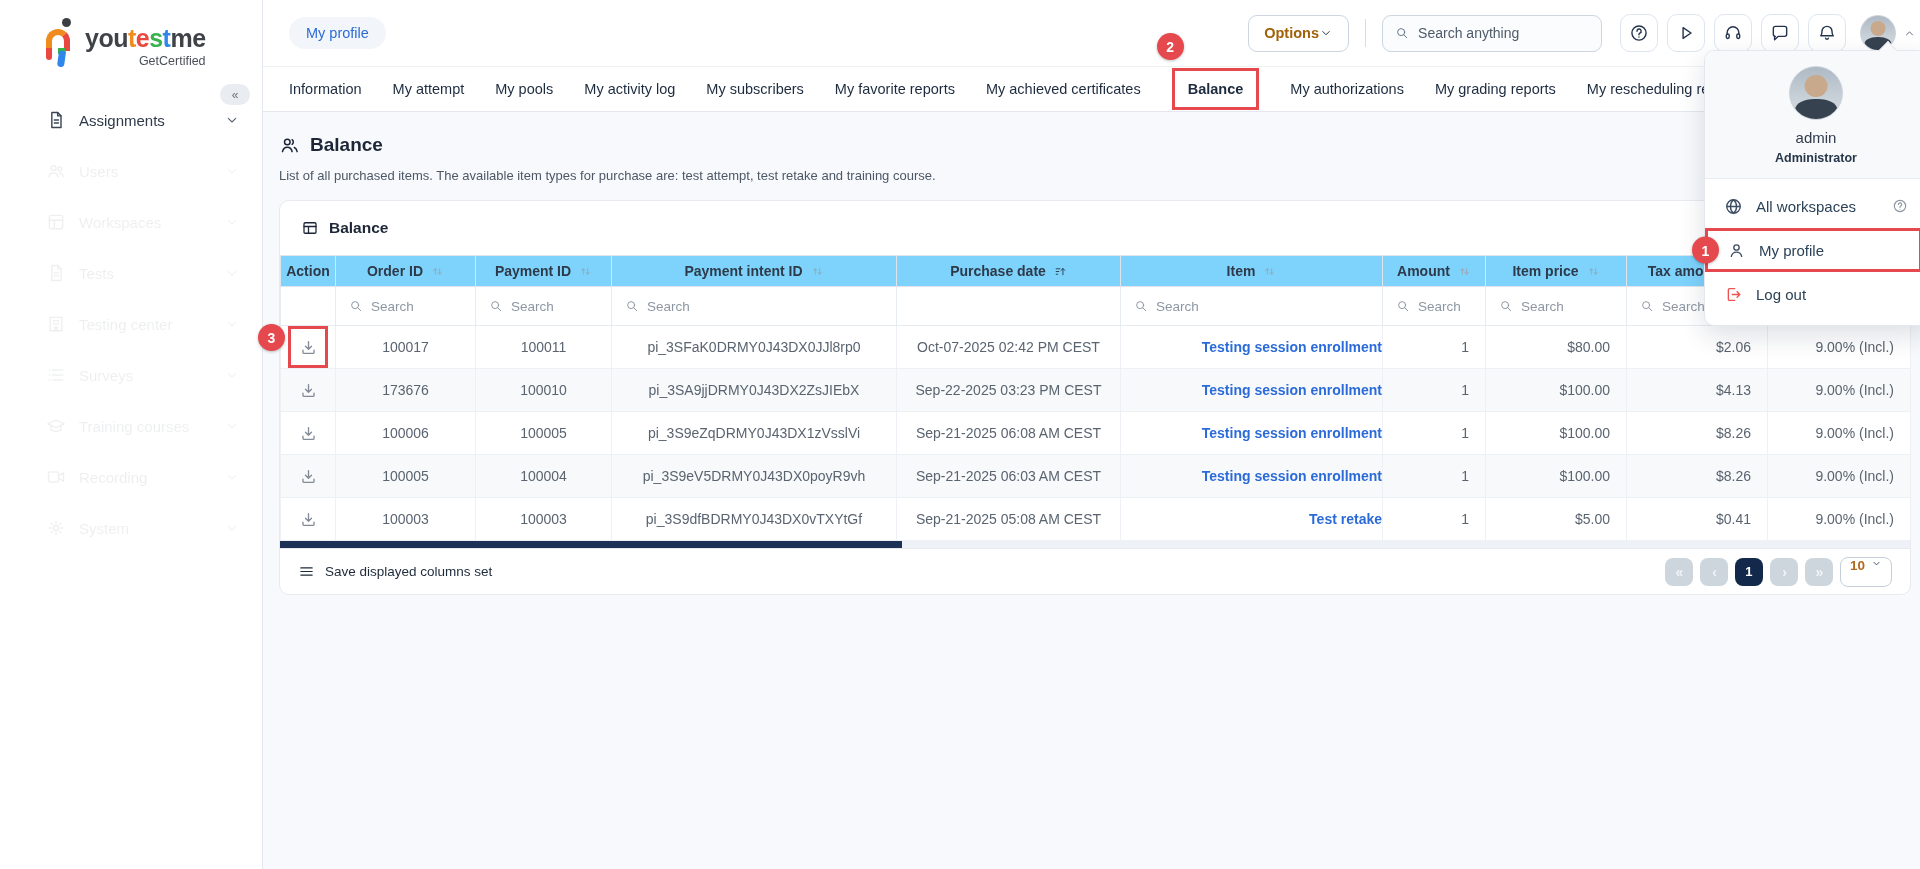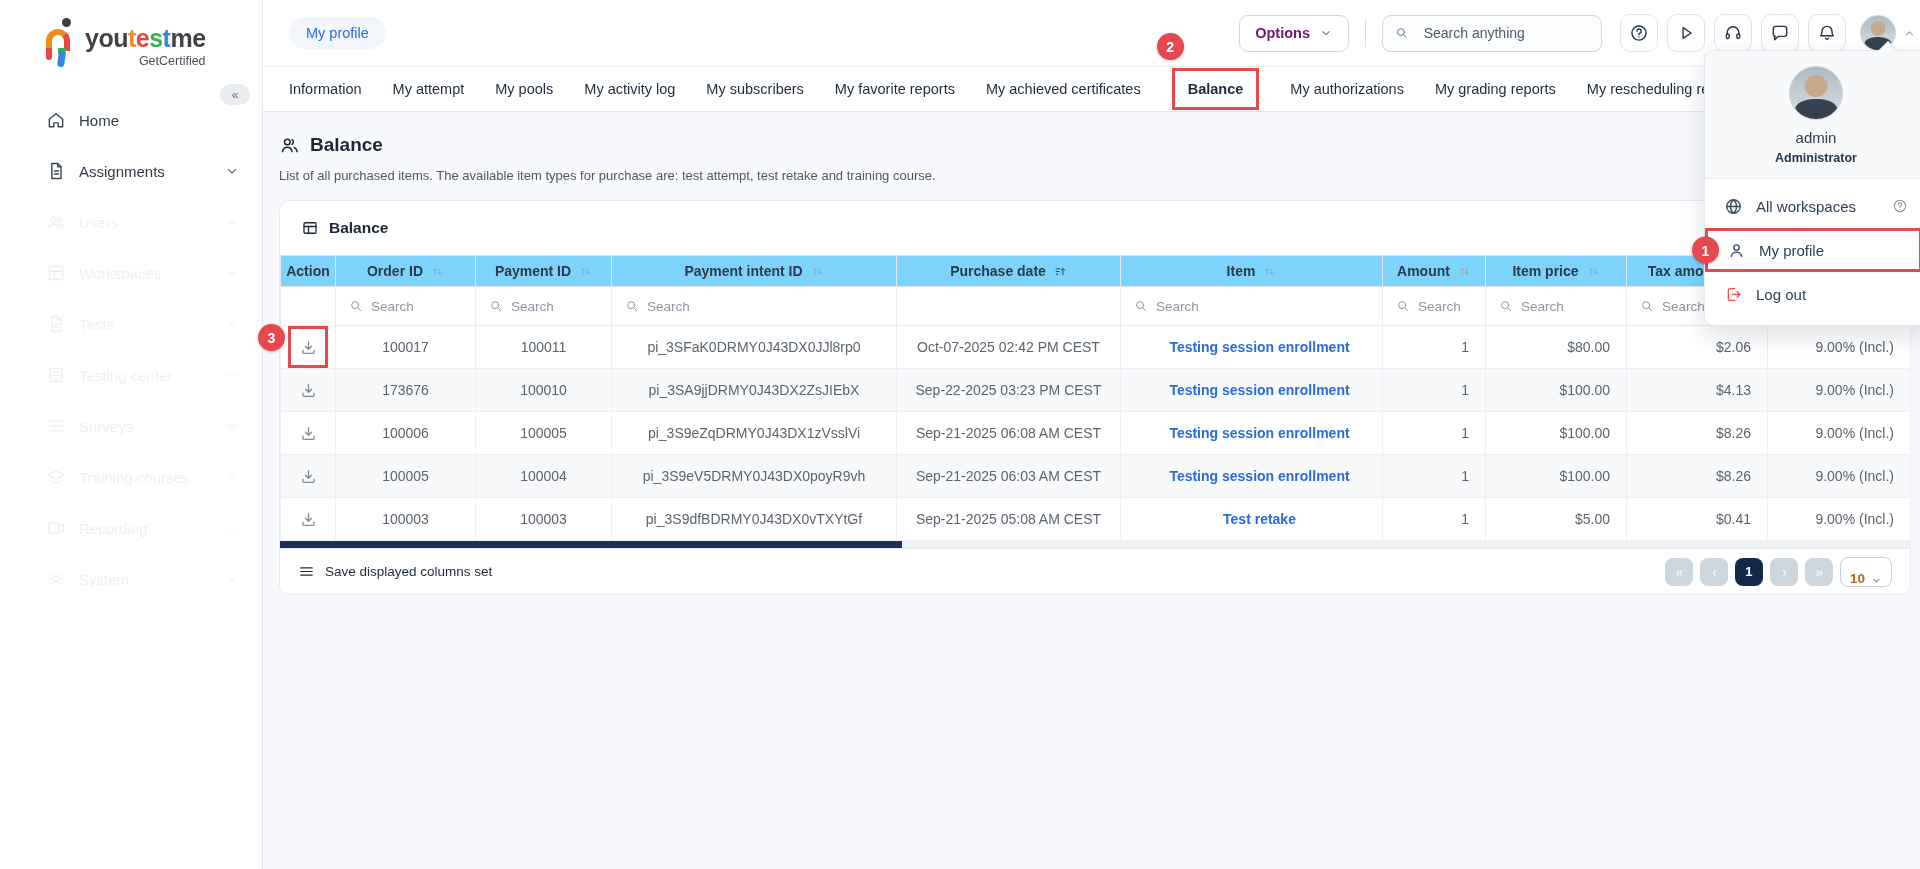--- a/index.html
+++ b/index.html
@@ -26,24 +26,24 @@
   .side-item .chev { width:16px; height:16px; color:#5b6672; }
   .side-item.muted { opacity:.08; }
   .icn { display:inline-flex; }
   .icn svg { width:100%; height:100%; fill:none; stroke:currentColor; stroke-width:1.7; stroke-linecap:round; stroke-linejoin:round; }
 
   
   .main { position:absolute; left:245px; top:0; right:0; height:100%; }
   .topbar { height:66px; background:#fff; display:flex; align-items:center; padding:0 22px 0 26px; }
   .crumb { background:#f2f6fb; color:#2e6bd6; font-size:14.5px; font-weight:500; padding:8px 17px; border-radius:18px; cursor:pointer; }
   .topbar-right { margin-left:auto; display:flex; align-items:center; }
-  .options-btn { display:flex; align-items:center; gap:9px; height:37px; padding:0 15px; background:#fff; border:1px solid #ccd5e0; border-radius:9px; font-size:14.5px; font-weight:600; color:#701a75; font-family:inherit; cursor:pointer; }
+  .options-btn { display:flex; align-items:center; height:37px; padding:0 15px; background:#fff; border:1px solid #ccd5e0; border-radius:9px; font-size:14.5px; font-weight:600; color:#a16207; font-family:inherit; cursor:pointer; }
   .options-btn .icn { width:14px; height:14px; color:#25324a; }
   .vdiv { width:1px; height:28px; background:#d6dde6; margin:0 16px; }
-  .search-box { display:flex; align-items:center; gap:15px; width:220px; height:37px; border:1px solid #ccd5e0; border-radius:9px; background:#fbfcfe; padding:0 12px; }
+  .search-box { display:flex; align-items:center; gap:9px; width:220px; height:37px; border:1px solid #ccd5e0; border-radius:9px; background:#fbfcfe; padding:0 12px; }
   .search-box .icn { width:16px; height:16px; color:#64748b; }
   .search-box input { border:none; outline:none; background:transparent; font-size:14px; color:#334155; width:100%; font-family:inherit; }
   .search-box input::placeholder { color:#4e5a68; }
   .icon-row { display:flex; gap:9px; margin-left:18px; }
   .icon-btn { width:38px; height:38px; border:1px solid #dde5f0; border-radius:10px; background:#fff; display:flex; align-items:center; justify-content:center; color:#24344d; cursor:pointer; }
   .icon-btn .icn { width:20px; height:20px; }
   .avatar-wrap { display:flex; align-items:center; gap:7px; margin-left:14px; cursor:pointer; }
   .avatar { border-radius:50%; overflow:hidden; position:relative; background:linear-gradient(180deg,#aeb9c4 0%,#cdd5db 70%); border:1px solid #ccd4db; }
   .avatar::before { content:""; position:absolute; top:16%; left:50%; transform:translateX(-50%); width:44%; height:42%; border-radius:50%; background:#c9a98c; }
   .avatar::after { content:""; position:absolute; bottom:-6%; left:50%; transform:translateX(-50%); width:80%; height:44%; border-radius:46% 46% 0 0; background:#36424f; }
@@ -73,38 +73,38 @@
   .sort { width:13px; height:13px; color:#9aa3ad; }
   .sort.asc { color:#2c3a4a; }
   td.f { border:1px solid #e6ebf0; height:39px; background:#fff; }
   .filter-wrap { display:flex; gap:8px; padding-left:13px; }
   .filter-wrap .icn { width:14px; height:14px; color:#8d97a3; flex:0 0 auto; }
   .filter-wrap input { border:none; outline:none; background:transparent; font-size:13.5px; color:#5b6672; width:calc(100% - 30px); font-family:inherit; }
   .filter-wrap input::placeholder { color:#8d97a3; }
   tbody td { border:1px solid #edf0f4; border-top:none; height:43px; color:#5a6470; }
   tbody tr.alt { background:#f7f9fa; }
   td.c-center { text-align:center; }
-  td.c-left { text-align:center; padding-left:16px; }
+  td.c-left { text-align:right; padding-left:16px; }
   td.c-right { text-align:right; padding-right:16px; }
   .cell-link { color:#2b6bd9; font-weight:600; cursor:pointer; }
   .dl-box { position:relative; width:40px; height:42px; margin:0 auto; display:flex; align-items:center; justify-content:center; border:3px solid transparent; cursor:pointer; }
   .dl-box.hl { border-color:#e5484d; }
   .dl-box .icn { width:19px; height:19px; color:#828b96; }
 
   .hscroll { height:7px; background:#eef1f5; position:relative; }
   .hthumb { width:622px; height:7px; background:#1d3056; }
 
   .card-foot { height:46px; border-top:1px solid #e7ebf0; display:flex; align-items:center; padding:0 18px; border-radius:0 0 10px 10px; }
   .foot-left { flex:1; display:flex; align-items:center; gap:10px; font-size:13.5px; color:#1d2a3a; cursor:pointer; }
   .foot-left .icn { width:17px; height:17px; color:#1d2a3a; }
   .pager { display:flex; align-items:center; gap:7px; }
   .pg { width:28px; height:28px; border-radius:8px; border:none; display:flex; align-items:center; justify-content:center; font-size:14px; font-family:inherit; cursor:pointer; }
   .pg.nav { background:#cdd5dd; color:#f2f5f8; font-weight:700; letter-spacing:-1px; }
   .pg.active { background:#13294b; color:#fff; font-weight:700; font-size:13px; }
-  .pg-size { height:30px; min-width:46px; border:1.5px solid #c6cfd9; border-radius:8px; background:#fff; display:flex; align-items:flex-end; justify-content:center; gap:6px; color:#b06a1c; font-weight:600; font-size:13.5px; padding:0 9px; cursor:pointer; }
+  .pg-size { height:30px; min-width:46px; border:1.5px solid #c6cfd9; border-radius:8px; background:#fff; display:flex; align-items:flex-start; justify-content:center; gap:6px; color:#b06a1c; font-weight:600; font-size:13.5px; padding:0 9px; cursor:pointer; }
   .pg-size .icn { width:11px; height:11px; color:#13294b; }
   .foot-right { flex:1; display:flex; justify-content:flex-end; align-items:center; gap:10px; font-size:13px; color:#35404c; }
   .foot-right .icn { width:19px; height:19px; }
 
   
   .user-menu { position:absolute; top:50px; right:10px; width:224px; background:#fff; border:1px solid #e4e8ee; border-radius:10px; box-shadow:0 10px 26px rgba(20,33,61,.14); z-index:40; }
   .user-menu::before { content:""; position:absolute; top:-7px; right:32px; width:13px; height:13px; background:#f8f9fa; border-left:1px solid #e4e8ee; border-top:1px solid #e4e8ee; transform:rotate(45deg); }
   .um-head { background:#f8f9fa; border-radius:10px 10px 0 0; border-bottom:1px solid #e8ecf1; padding:15px 0 13px; display:flex; flex-direction:column; align-items:center; }
   .um-name { font-size:15px; color:#303c4c; margin-top:9px; }
   .um-role { font-size:12.5px; font-weight:700; color:#27364a; margin-top:5px; }
@@ -135,28 +135,20 @@
           <span class="tail3"></span>
           <span class="tail2"></span>
       </div>
       <div>
         <div class="logo-word" id="logoWord"><span style="color: rgb(63, 67, 71);">y</span><span style="color: rgb(63, 67, 71);">o</span><span style="color: rgb(63, 67, 71);">u</span><span style="color: rgb(240, 140, 29);">t</span><span style="color: rgb(232, 72, 63);">e</span><span style="color: rgb(55, 178, 77);">s</span><span style="color: rgb(47, 134, 235);">t</span><span style="color: rgb(63, 67, 71);">m</span><span style="color: rgb(63, 67, 71);">e</span></div>
         <div class="logo-tag">GetCertified</div>
       </div>
     </div>
     <button class="collapse-btn">«</button>
     <nav class="side-nav" id="sideNav">
-        <div class="side-item">
-          <span class="icn si-icon">
-            <svg viewBox="0 0 24 24">
-              <path d="M4 11.2 12 4.4l8 6.8V20h-5.4v-4.6h-5.2V20H4z"></path>
-            </svg>
-          </span>
-          <span class="si-label">Home</span>
-        </div>
         <div class="side-item">
           <span class="icn si-icon">
             <svg viewBox="0 0 24 24">
               <path d="M7 3h7l4 4v14H7z"></path>
               <path d="M14 3v4h4"></path>
               <path d="M10 12h5M10 15.5h5"></path>
             </svg>
           </span>
           <span class="si-label">Assignments</span>
           <span class="icn chev">

